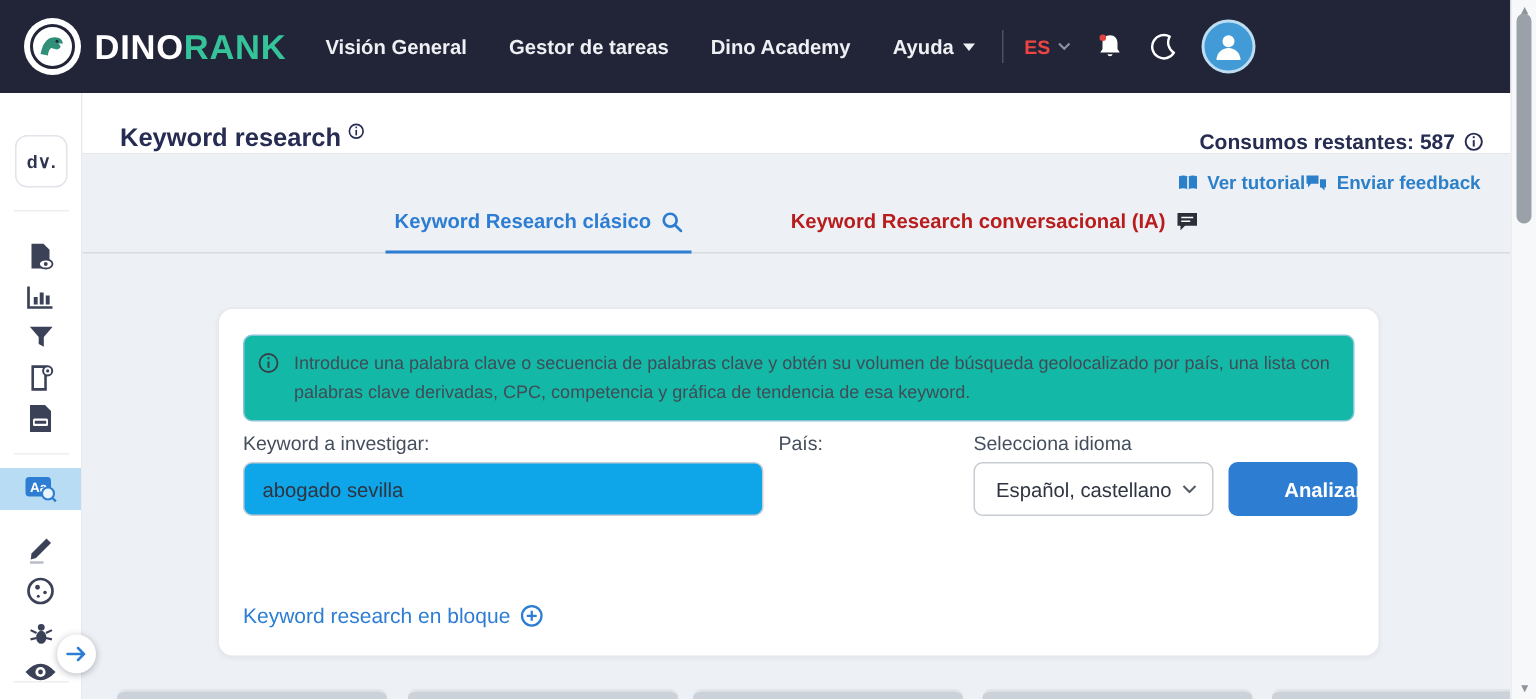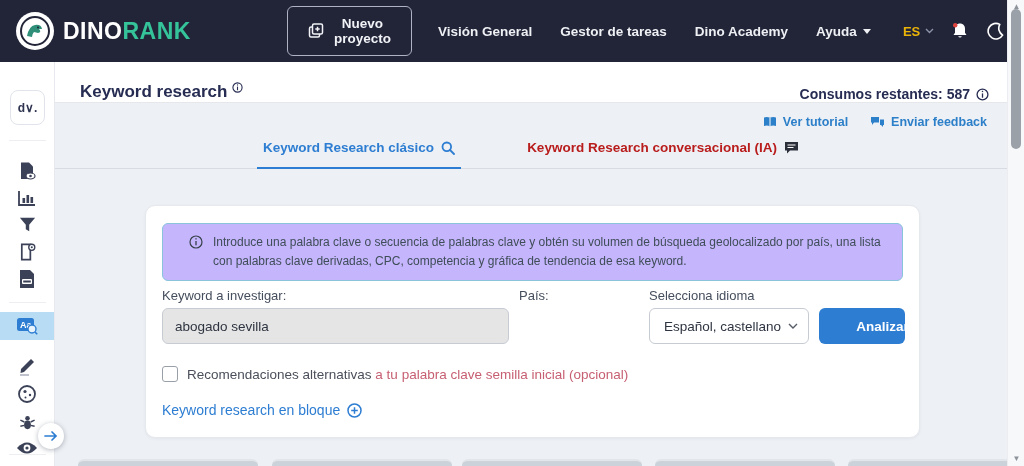--- a/index.html
+++ b/index.html
@@ -17,21 +17,21 @@
   .new-project-btn { margin-left:96px; display:flex; align-items:center; gap:10px;
     background:transparent; border:1px solid #aeb2c2; border-radius:6px;
     color:#f2f3f7; font-size:13.5px; font-weight:600; padding:9px 20px; cursor:pointer;
     font-family:"Liberation Sans", sans-serif; }
   .nav-links { display:flex; align-items:flex-start; gap:28px; margin-left:26px; }
   .nav-link { color:#eef0f4; font-size:13.5px; font-weight:600; cursor:pointer; white-space:nowrap; }
   .nav-link.with-caret { display:flex; align-items:center; gap:6px; }
   .caret-down { width:0; height:0; border-left:4px solid transparent;
     border-right:4px solid transparent; border-top:5px solid #eef0f4; }
   .nav-divider { width:1px; height:22px; background:#4a4f66; margin:0 14px 0 18px; }
-  .lang { display:flex; align-items:center; gap:5px; color:#eab308;
+  .lang { display:flex; align-items:center; gap:5px; color:#ef4444;
     font-size:13px; font-weight:600; cursor:pointer; }
   .nav-icon { margin-left:16px; cursor:pointer; display:flex; align-items:center; }
   .avatar { margin-left:16px; width:36px; height:36px; border-radius:50%;
     background:#429bd6; border:2px solid #bcdcf2; display:flex; align-items:center;
     justify-content:center; cursor:pointer; overflow:hidden; }
 
   
   .scrollbar { position:absolute; right:0; top:0; width:17px; height:466px;
     background:#f7f8fa; border-left:1px solid #ebedf0; }
   .sb-arrow { position:absolute; left:0; width:17px; height:14px; color:#8d939b;
@@ -58,40 +58,40 @@
     background:#fff; border-bottom:1px solid #e5e7ea; display:flex; align-items:flex-end;
     justify-content:space-between; padding:0 18px 0 25px; }
   .page-title { font-size:17px; font-weight:700; color:#262c52; display:flex; gap:5px; }
   .consumos { font-size:14px; font-weight:700; color:#262c52; display:flex;
     align-items:center; gap:6px; }
   .info-i { display:inline-flex; vertical-align:top; }
 
   
   .content { position:absolute; left:55px; top:103px; width:952px; height:363px;
     background:#edf0f4; overflow:hidden; }
-  .links-row { position:absolute; top:12px; right:20px; display:flex; gap:22px; }
+  .links-row { position:absolute; top:12px; right:20px; display:flex; }
   .blue-link { display:flex; align-items:center; gap:6px; color:#2c7fc9;
     font-size:12.5px; font-weight:600; cursor:pointer; }
   .tabstrip { position:absolute; left:0; top:0; width:952px; height:66px;
     border-bottom:1px solid #d8dce2; display:flex; justify-content:center;
     align-items:flex-end; gap:60px; }
   .tab { display:flex; align-items:center; gap:7px; font-size:13.5px; font-weight:600;
     padding:0 6px 13px 6px; cursor:pointer; color:#b91c1c; }
   .tab.active { color:#2d7dd2; border-bottom:2px solid #2d7dd2; margin-bottom:-1px; padding-bottom:12px; }
 
   
   .card { position:absolute; left:90px; top:102px; width:775px; height:233px;
     background:#fff; border:1px solid #e5e8ec; border-radius:10px;
     box-shadow:0 1px 3px rgba(60,70,90,.06); }
   .info-box { position:absolute; left:16px; top:17px; width:741px;
-    background:#c4b5fd; border:1px solid #88c4da; border-radius:6px;
-    padding:9px 14px 9px 26px; display:flex; gap:10px; }
+    background:#14b8a6; border:1px solid #88c4da; border-radius:6px;
+    padding:9px 14px 9px 9px; display:flex; gap:10px; }
   .info-box p { font-size:12px; color:#3f4d57; line-height:1.6; }
   .fld-label { position:absolute; font-size:13px; color:#454e5c; top:82px; }
-  .textbox { position:absolute; top:102px; height:36px; background:#e5e5e5;
+  .textbox { position:absolute; top:102px; height:36px; background:#0ea5e9;
     border:1px solid #c7ccd3; border-radius:6px; font-size:13.5px; color:#2e3440;
     padding:0 12px; font-family:"Liberation Sans", sans-serif; }
   .selectbox { position:absolute; top:102px; height:36px; background:#fff;
     border:1px solid #c7ccd3; border-radius:6px; display:flex; align-items:center;
     justify-content:space-between; padding:0 10px 0 14px; font-size:13.5px;
     color:#2e3440; cursor:pointer; }
   .analyze-btn { position:absolute; left:673px; top:102px; width:86px; height:36px;
     background:#2d7dd2; border:none; border-radius:6px; color:#fff; font-size:13.5px;
     font-weight:600; display:flex; align-items:center; justify-content:center; gap:7px;
     cursor:pointer; font-family:"Liberation Sans", sans-serif;padding-left:48px; }
@@ -117,30 +117,20 @@
     <div class="logo-circle">
       <svg width="30" height="30" viewBox="0 0 30 30">
         <circle cx="15" cy="15" r="14" fill="#fff" stroke="#222438" stroke-width="2"></circle>
         <path d="M7 20 Q9 10 15 9 Q21 8 22 13 L19 13 Q22 16 18 17 L14 16 Q12 18 12 21 Z" fill="#2f8f78"></path>
         <circle cx="18" cy="11.5" r="1" fill="#222438"></circle>
       </svg>
     </div>
     <div class="logo-word"><span>DINO</span><span class="rank">RANK</span></div>
   </div>
 
-  <button class="new-project-btn">
-    <span style="display:flex;">
-      <svg width="16" height="16" viewBox="0 0 16 16" fill="none" stroke="#f2f3f7" stroke-width="1.5">
-        <rect x="1.5" y="4" width="10" height="10" rx="1.5"></rect>
-        <rect x="4.5" y="1" width="10" height="10" rx="1.5" fill="#222438"></rect>
-        <path d="M9.5 3.8v4.4 M7.3 6h4.4"></path>
-      </svg>
-    </span>
-    <span>Nuevo proyecto</span>
-  </button>
 
   <div class="nav-links">
     <span class="nav-link">Visión General</span>
     <span class="nav-link">Gestor de tareas</span>
     <span class="nav-link">Dino Academy</span>
     <span class="nav-link with-caret">
       <span>Ayuda</span>
       <span class="caret-down"></span>
     </span>
   </div>
@@ -350,24 +340,20 @@
     </div>
 
     <button class="analyze-btn">
       <span>Analizar</span>
       <svg width="13" height="13" viewBox="0 0 14 14">
         <circle cx="5.8" cy="5.8" r="4.3" fill="none" stroke="#fff" stroke-width="1.8"></circle>
         <path d="M9 9l4 4" stroke="#fff" stroke-width="1.8" stroke-linecap="round"></path>
       </svg>
     </button>
 
-    <div class="check-row">
-      <span class="checkbox"></span>
-      <span class="check-label"><span class="dark">Recomendaciones alternativas</span><span class="red"> a tu palabra clave semilla inicial (opcional)</span></span>
-    </div>
 
     <div class="bulk-link">
       <span>Keyword research en bloque</span>
       <svg width="15" height="15" viewBox="0 0 15 15">
         <circle cx="7.5" cy="7.5" r="6.5" fill="none" stroke="#2d7dd2" stroke-width="1.5"></circle>
         <path d="M7.5 4.2v6.6M4.2 7.5h6.6" stroke="#2d7dd2" stroke-width="1.5"></path>
       </svg>
     </div>
   </div>
 

